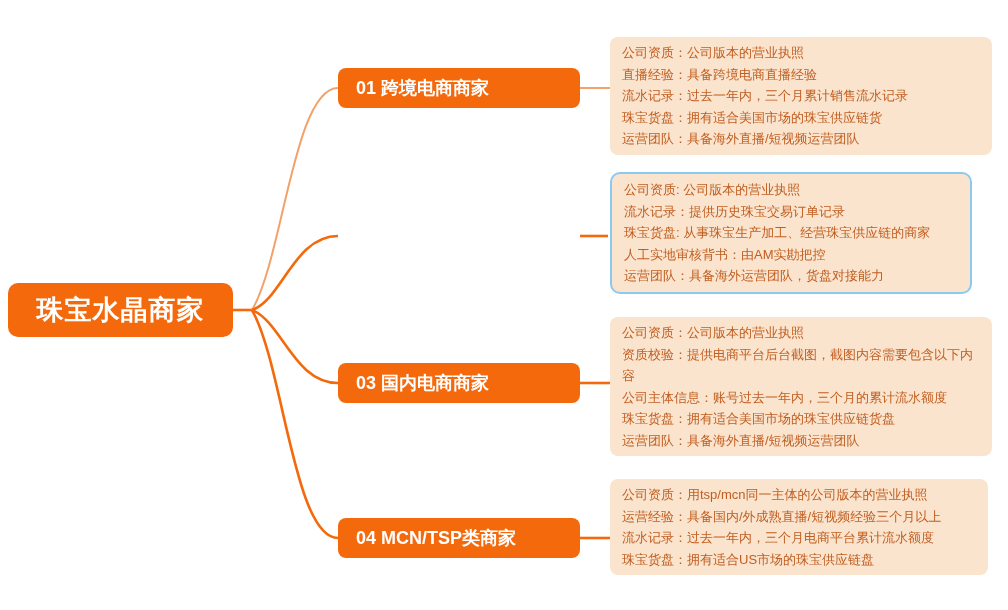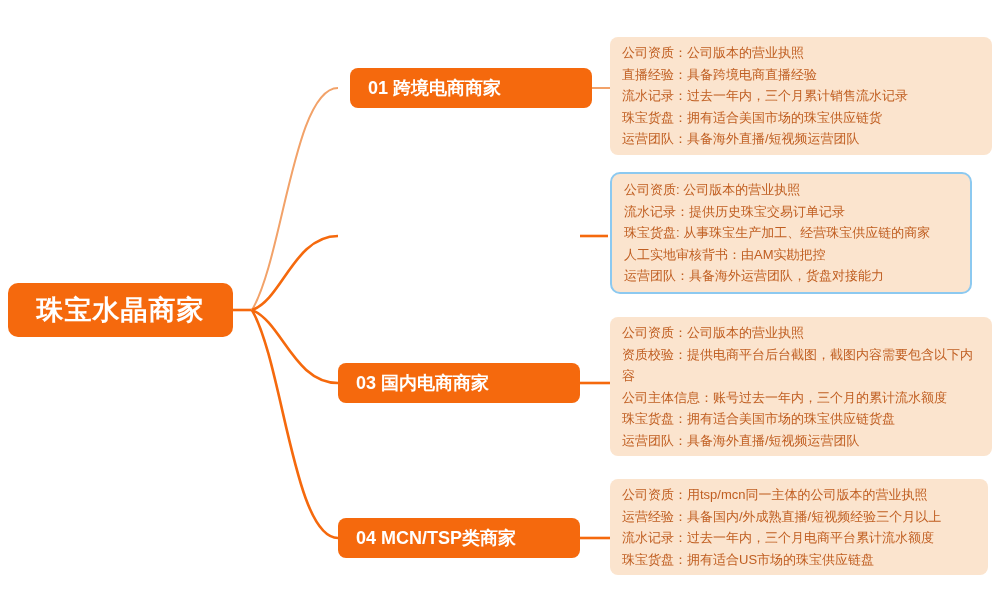--- a/index.html
+++ b/index.html
@@ -34,21 +34,21 @@
     display:flex;align-items:center;justify-content:center;
     letter-spacing:1px;
   }
   .branch-topic{
     left:338px;width:242px;height:40px;
     border-radius:8px;
     font-size:18px;
     display:flex;align-items:center;
     padding-left:18px;
   }
-  .bt-1{top:68px;margin-left:12px;}
+  .bt-1{top:68px;}
   .bt-2{top:216px;}
   .bt-3{top:363px;}
   .bt-4{top:518px;text-align:center;}
   .detail-topic{
     position:absolute;
     left:610px;
     background:var(--detail-bg);
     color:var(--detail-text);
     border-radius:8px;
     font-size:13px;

